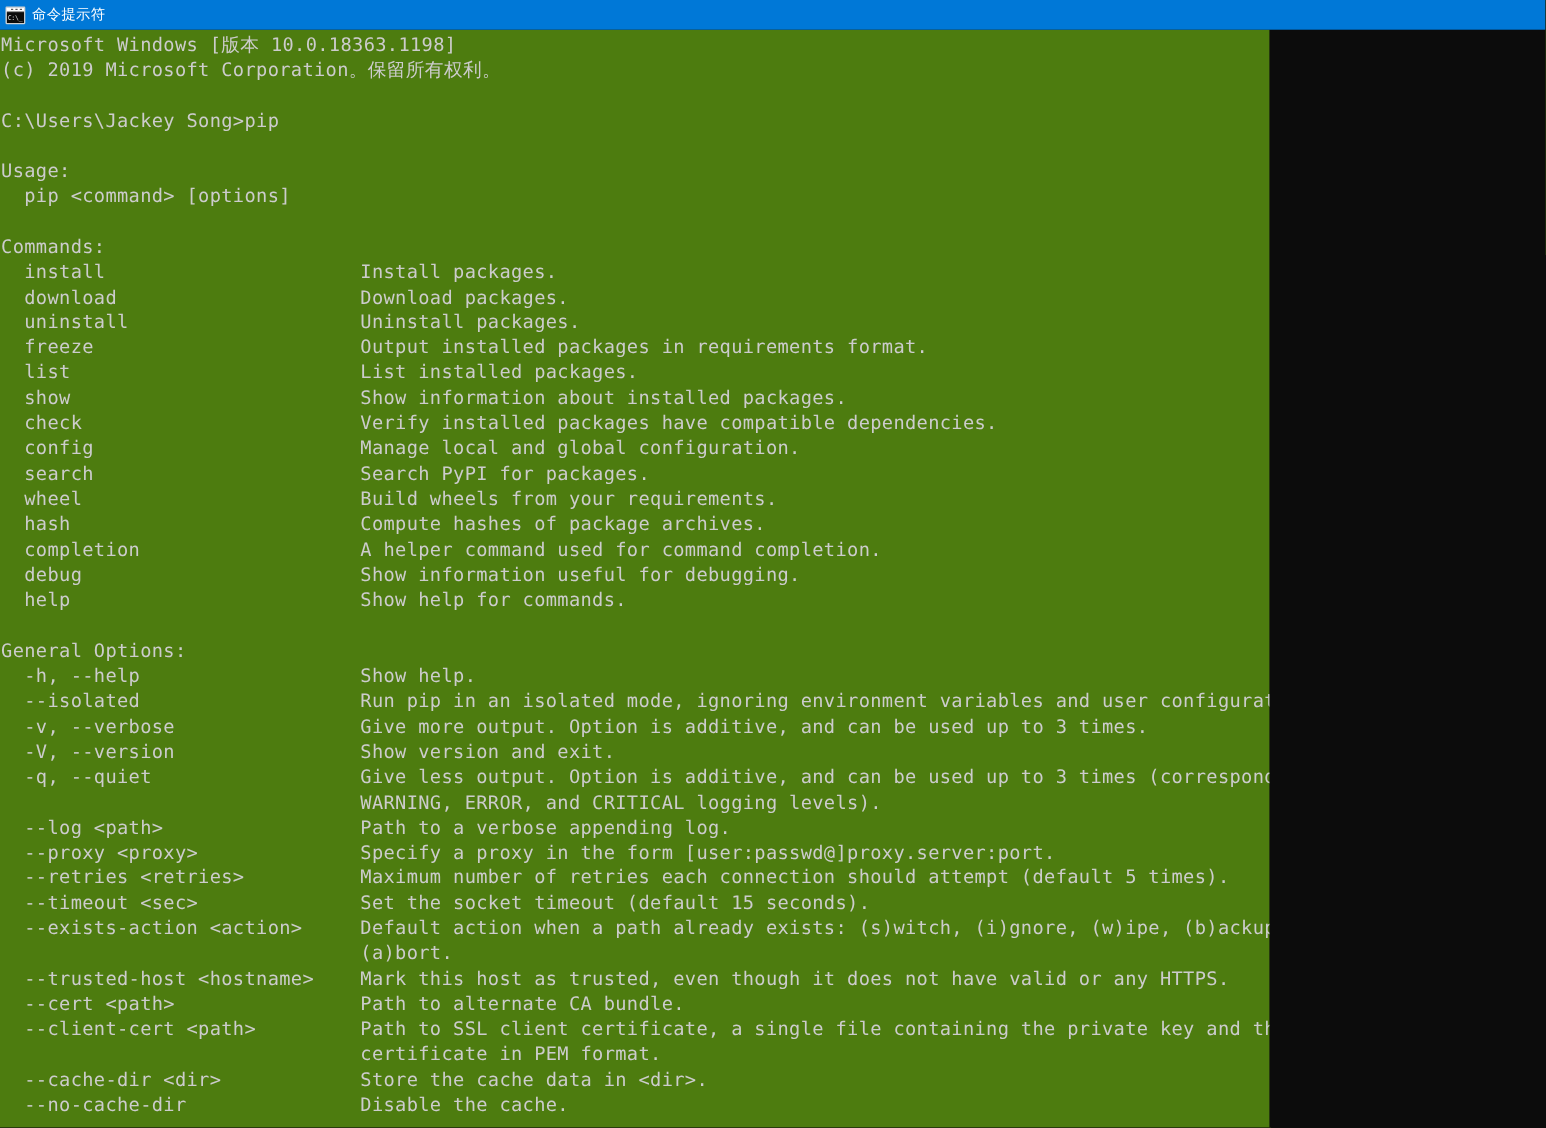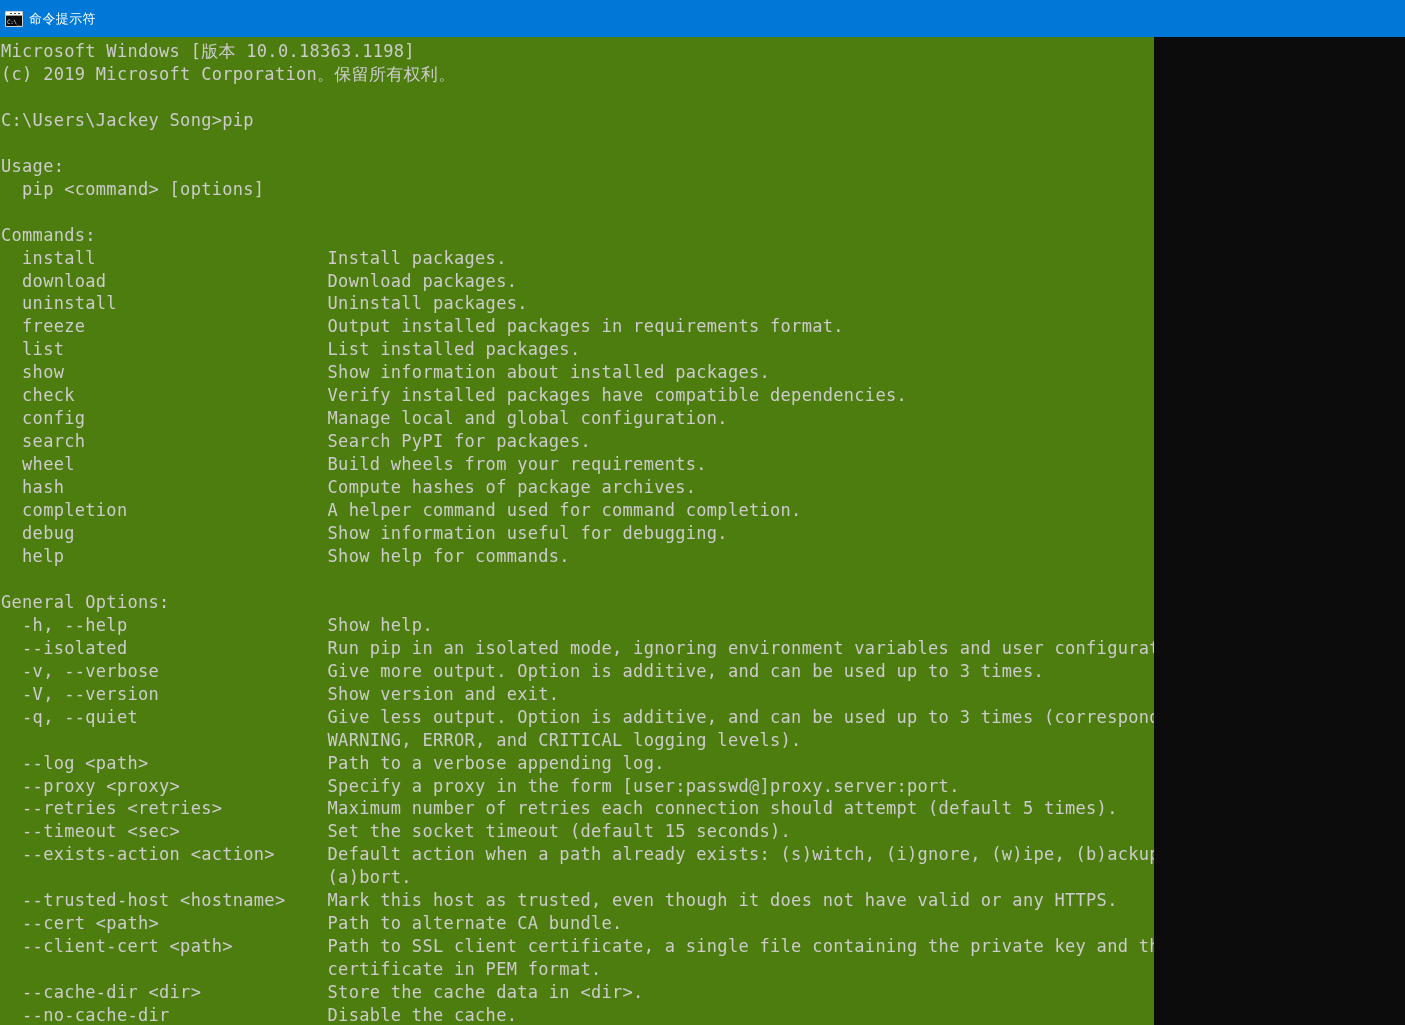--- a/index.html
+++ b/index.html
@@ -10,21 +10,21 @@
   }
   body {
     width: 1405px;
     height: 1025px;
     overflow: hidden;
     font-family: "DejaVu Sans Mono", monospace;
   }
 
   
   #titlebar {
-    height: 37px;
+    height: 27px;
     background: #0078d7;
     display: flex;
     align-items: center;
     padding: 0 0 0 5px;
     box-sizing: border-box;
     user-select: none;
     position: relative;
   }
   #titlebar-icon {
     width: 18px;

